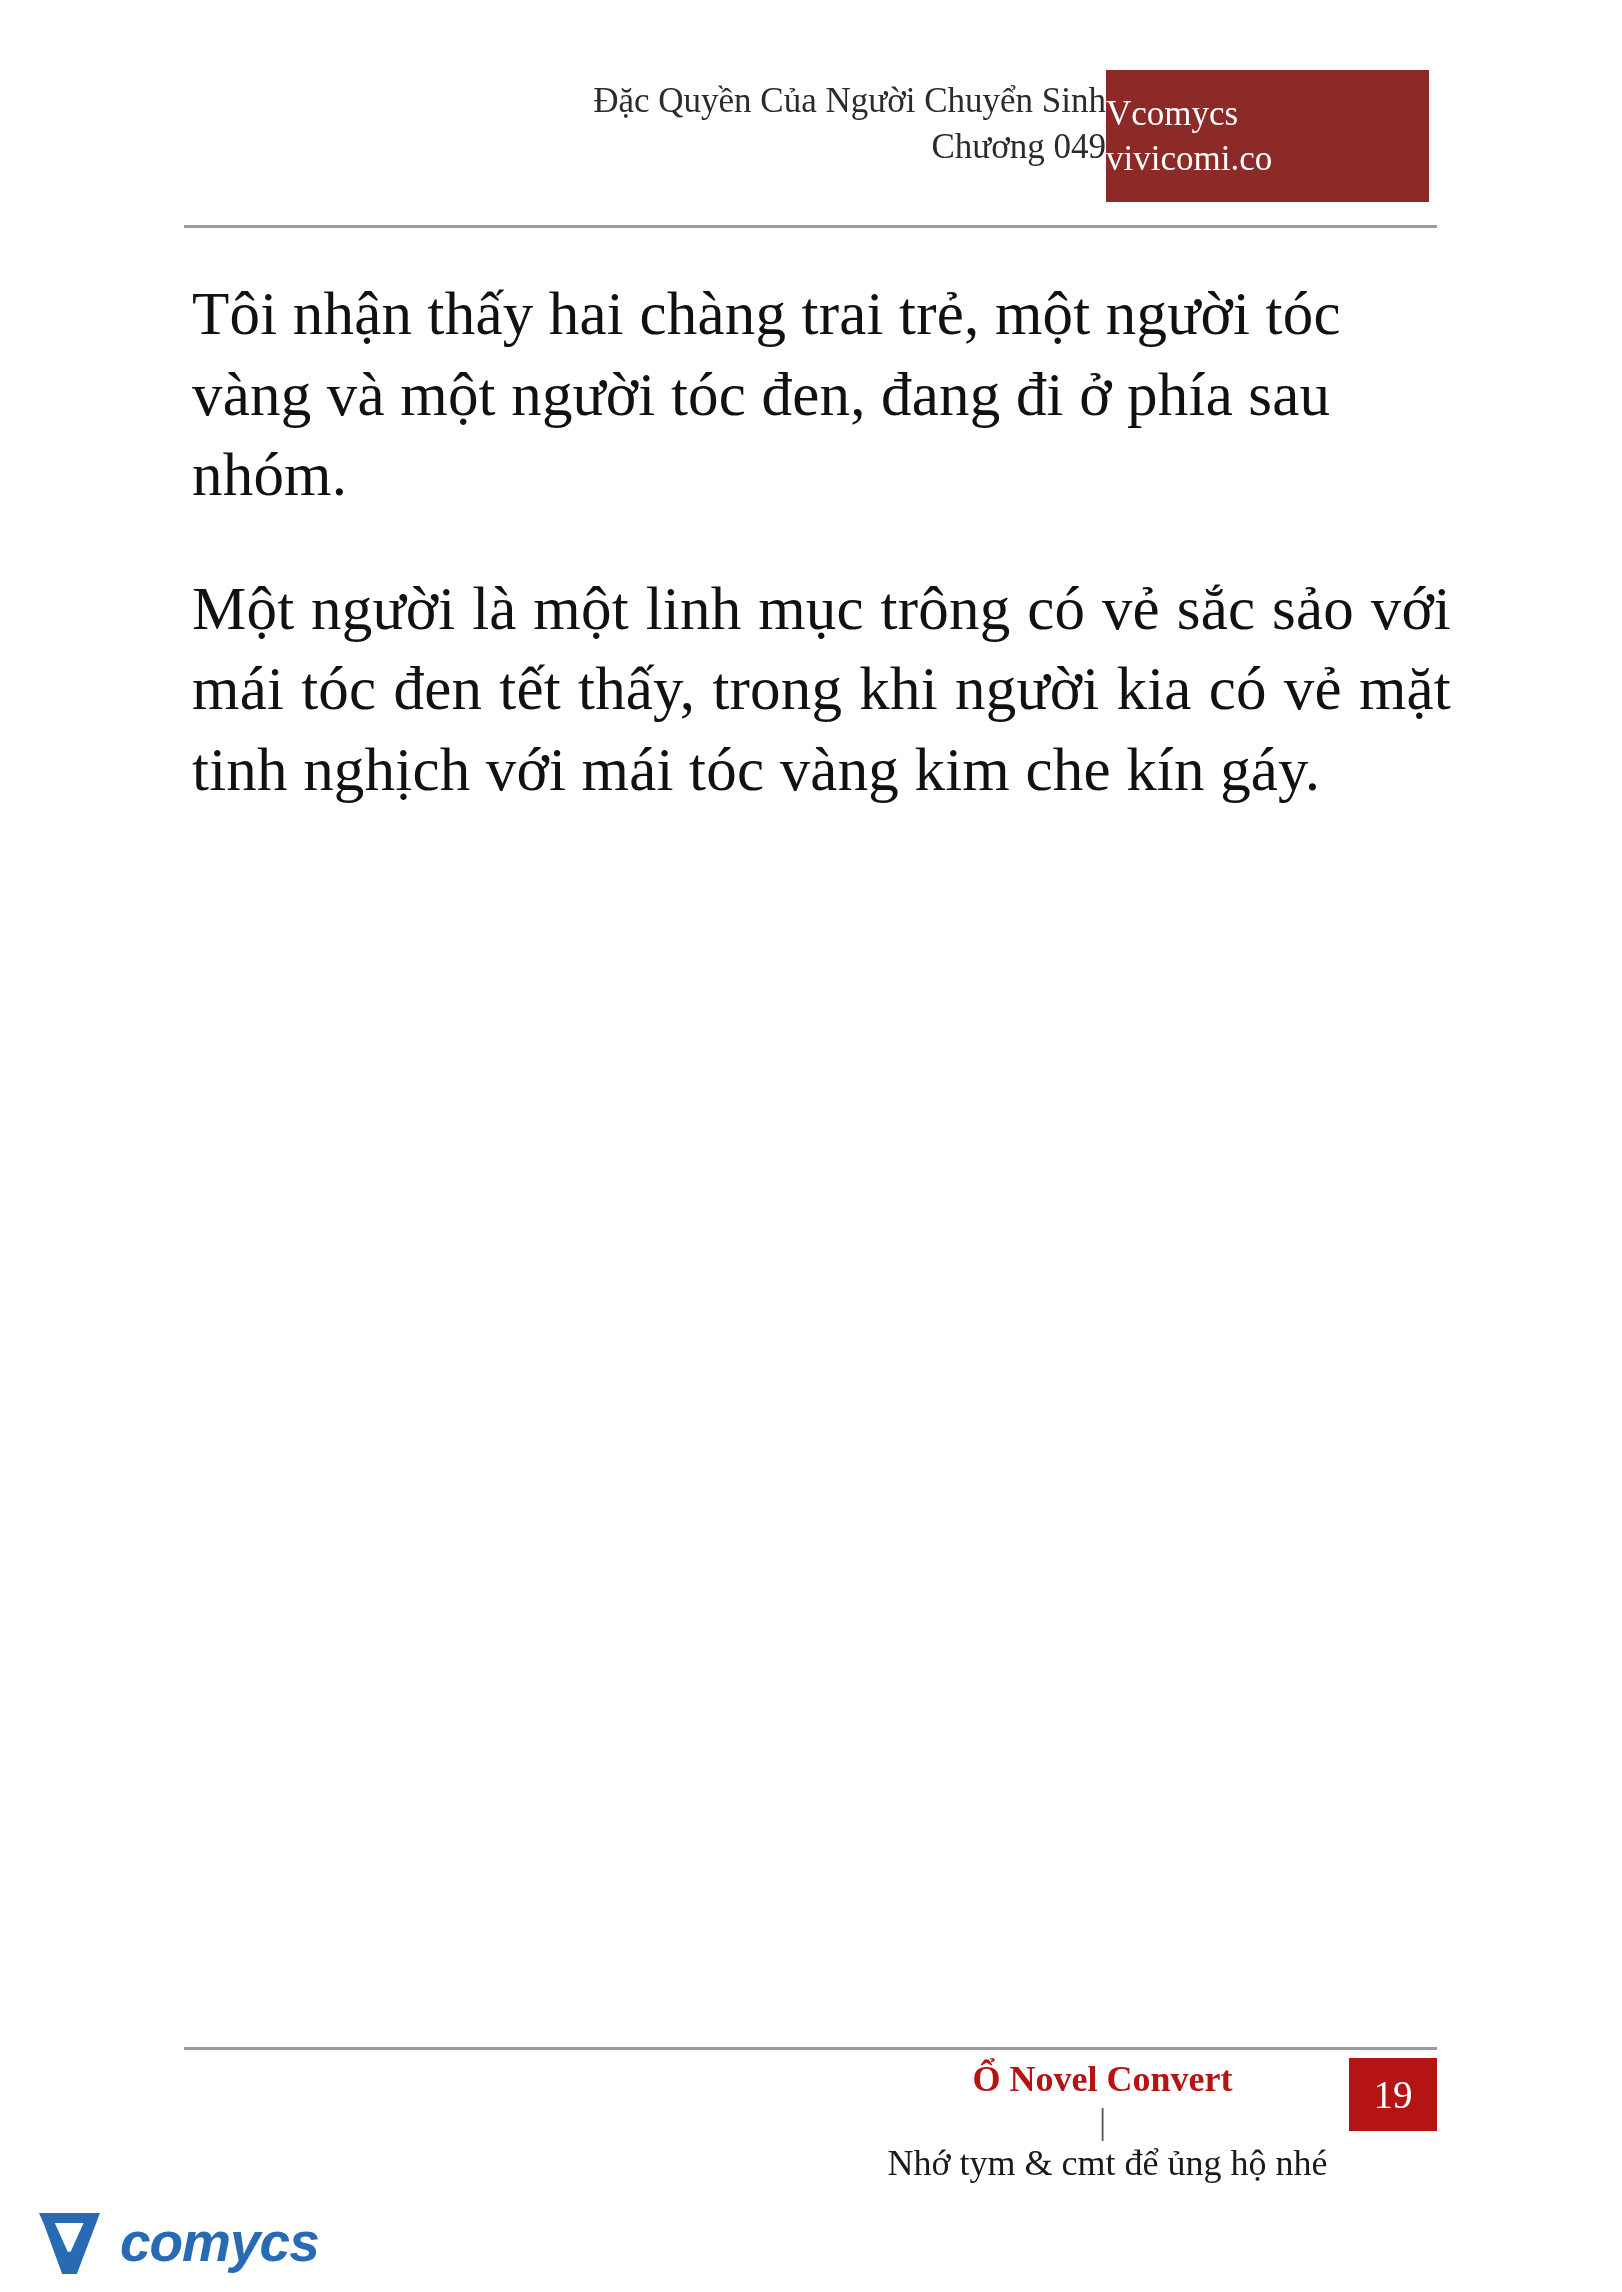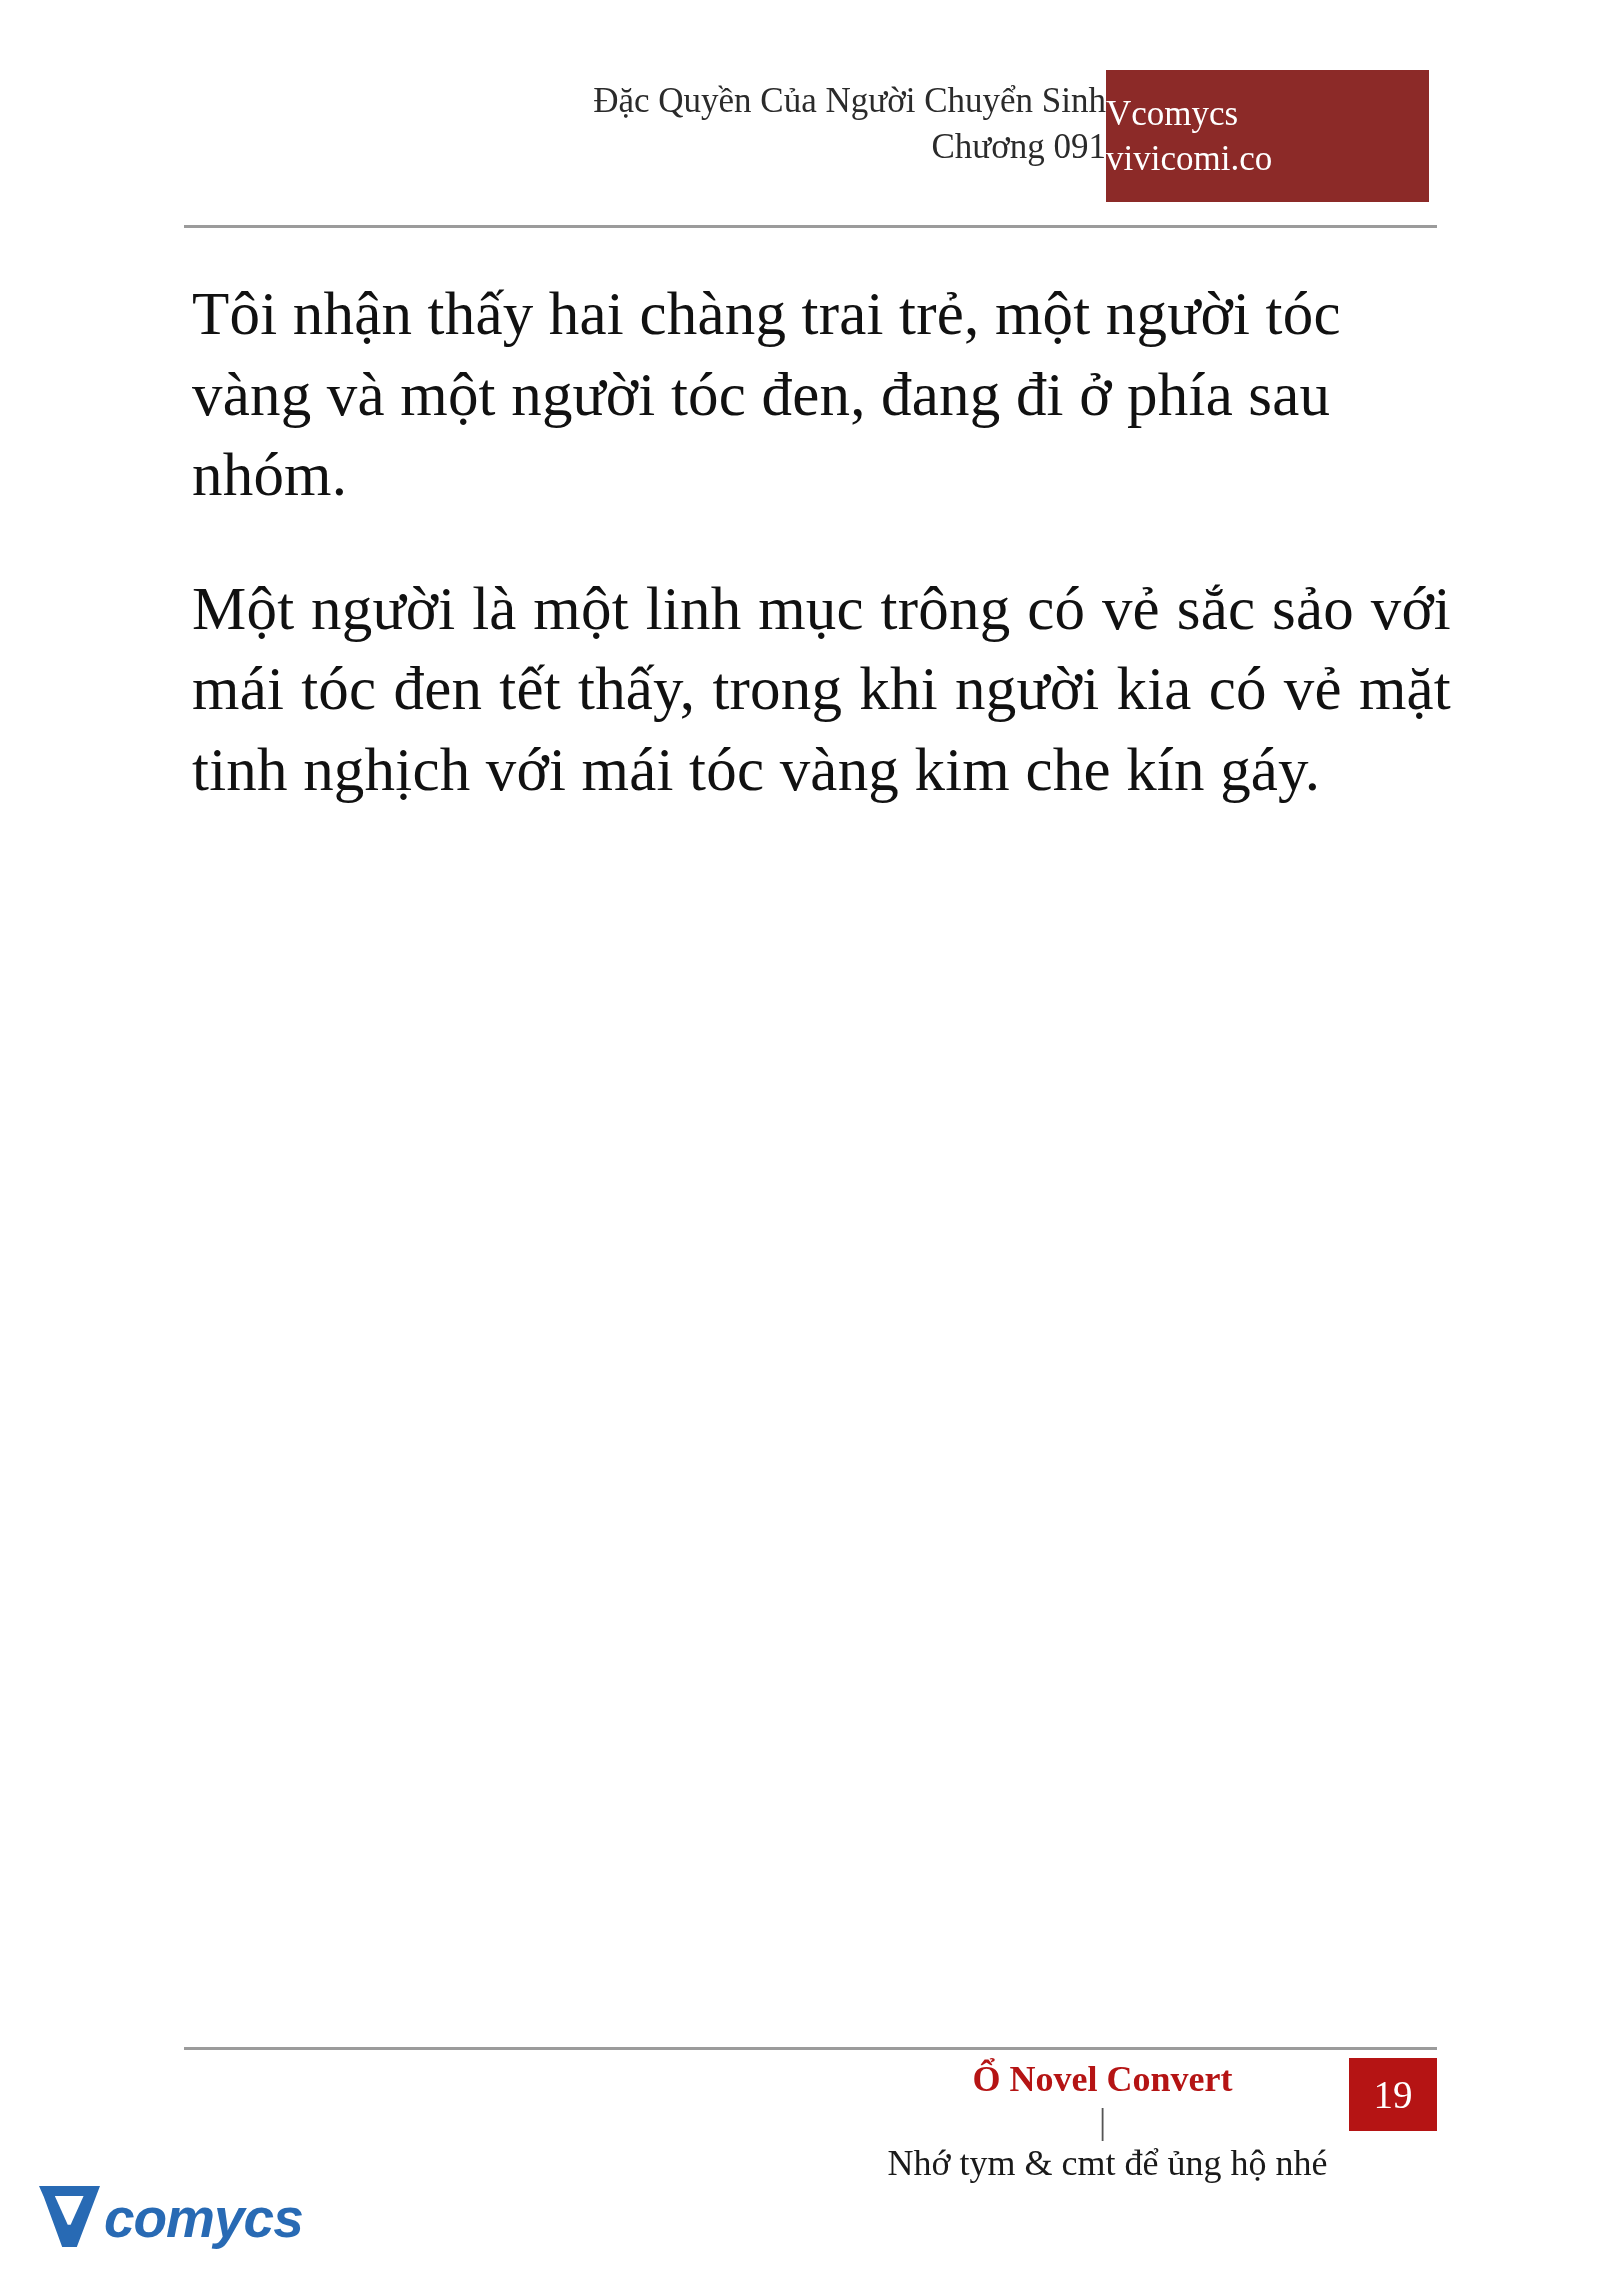--- a/index.html
+++ b/index.html
@@ -148,22 +148,23 @@
     font-size: 39px;
   }
 
   
   .watermark {
     position: absolute;
     left: 39px;
     top: 2186px;
     height: 88px;
     display: flex;
-    align-items: flex-start;
+    align-items: flex-end;
     opacity: 0.95;
+    gap: 16px;
   }
   .wm-v {
     width: 61px;
     height: 61px;
     background: #1d63b0;
     clip-path: polygon(0 0, 100% 0, 62% 100%, 38% 100%, 8% 18%, 0 0);
     position: relative;
     margin-right: 3.9px;
   }
   .wm-v::after {
@@ -186,21 +187,21 @@
   }
 </style>
 </head>
 <body>
 
 <div class="page">
 
   <div class="header">
     <div class="header-title-block">
       <div class="header-line">Đặc Quyền Của Người Chuyển Sinh</div>
-      <div class="header-line">Chương 091</div>
+      <div class="header-line">Chương 049</div>
     </div>
     <div class="header-badge">
       <div class="b1">Vcomycs</div>
       <div class="b2">vivicomi.co</div>
     </div>
   </div>
   <div class="header-rule"></div>
 
   <div class="content">
     <p class="para">Tôi nhận thấy hai chàng trai trẻ, một người tóc vàng và một người tóc đen, đang đi ở phía sau nhóm.</p>

